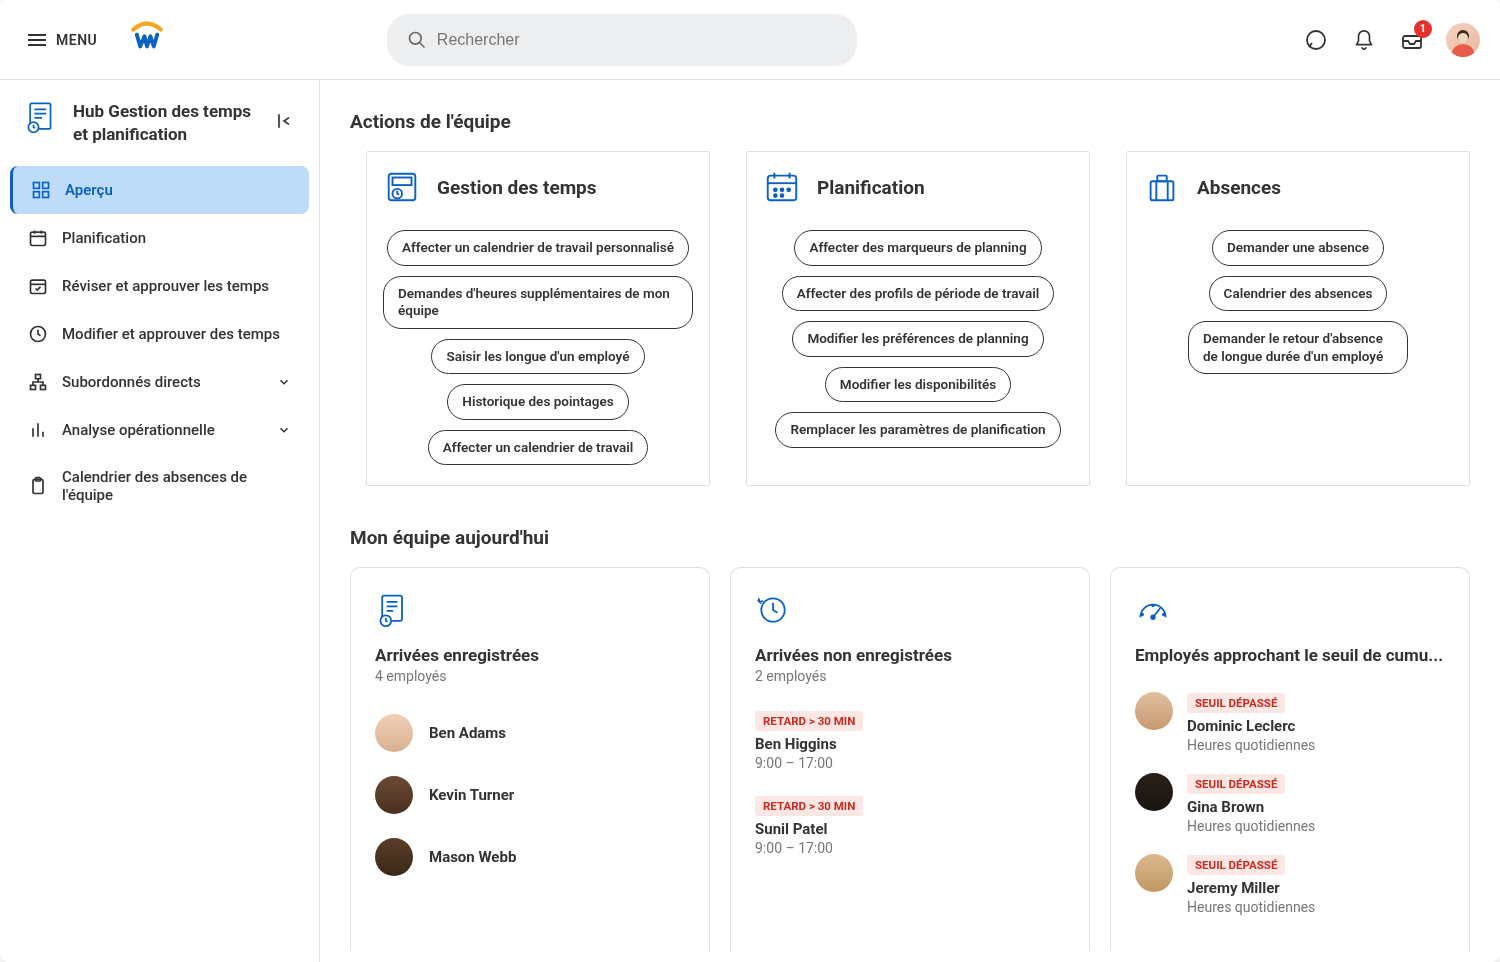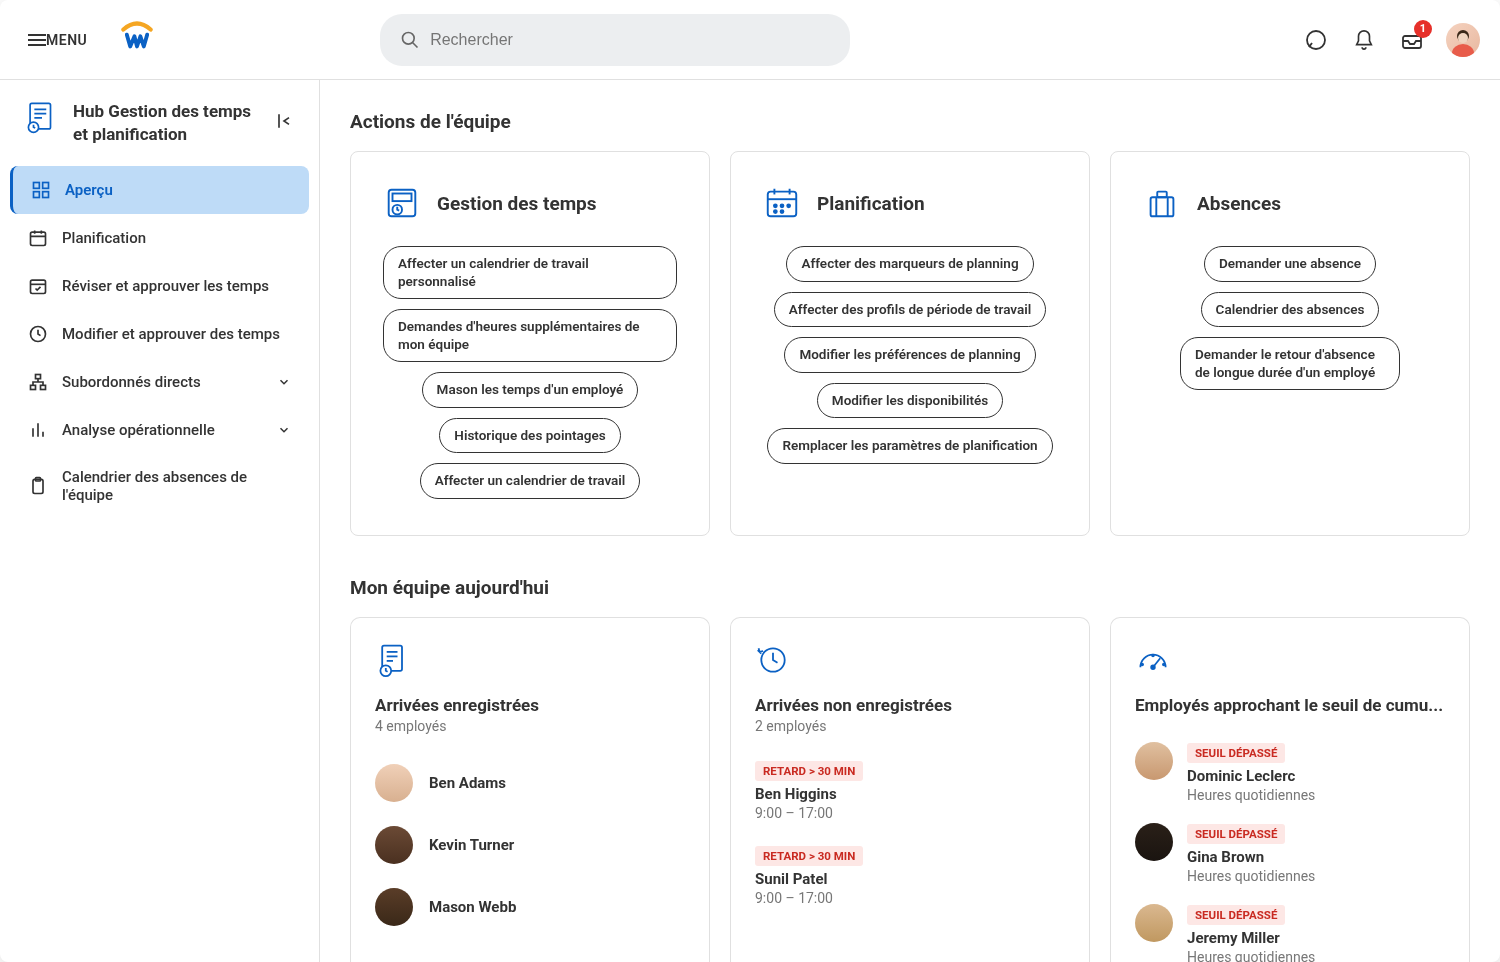--- a/index.html
+++ b/index.html
@@ -1,21 +1,21 @@
 <!DOCTYPE html>
 <html><head>
 <meta charset="utf-8">
 <style>
 * { box-sizing: border-box; margin: 0; padding: 0; }
 body { font-family: -apple-system, BlinkMacSystemFont, "Segoe UI", Roboto, sans-serif; background: #fff; color: #333; }
 .app { width: 1500px; height: 962px; overflow: hidden; border-radius: 8px; box-shadow: 0 4px 20px rgba(0,0,0,0.15); background: #fff; position: relative; margin: 0; }
 
 
 .topbar { display: flex; align-items: center; height: 80px; padding: 0 20px; border-bottom: 1px solid #e0e0e0; }
-.menu-btn { display: flex; align-items: center; font-weight: 600; font-size: 14px; letter-spacing: 0.5px; cursor: pointer; padding: 8px; }
+.menu-btn { display: flex; align-items: center; gap: 10px; font-weight: 600; font-size: 14px; letter-spacing: 0.5px; cursor: pointer; padding: 8px; }
 .hamburger { display: inline-flex; flex-direction: column; gap: 3px; }
 .hamburger span { display: block; width: 18px; height: 2px; background: #333; }
 .logo { margin-left: 25px; }
 .searchbar { flex: none; width: 470px; height: 52px; background: #eceef0; border-radius: 22px; display: flex; align-items: center; padding: 0 20px; gap: 10px; margin-left: auto; margin-right: auto; }
 .searchbar input { border: none; background: transparent; font-size: 16px; outline: none; width: 100%; color: #555; }
 .topbar-right { display: flex; align-items: center; gap: 20px; margin-left: auto; }
 .icon-btn { width: 28px; height: 28px; display: flex; align-items: center; justify-content: center; cursor: pointer; position: relative; }
 .badge { position: absolute; top: -6px; right: -6px; background: #e6302a; color: #fff; border-radius: 50%; width: 18px; height: 18px; font-size: 11px; font-weight: 700; display: flex; align-items: center; justify-content: center; }
 .avatar { width: 34px; height: 34px; border-radius: 50%; background: linear-gradient(135deg, #f5d3c0, #e8b8a0); overflow: hidden; }
 
@@ -26,21 +26,21 @@
 .hub-title h2 { font-size: 17px; font-weight: 700; line-height: 1.35; }
 .collapse-icon { margin-left: auto; color: #333; align-self: center; }
 .nav-item { display: flex; align-items: center; gap: 14px; padding: 14px 18px; border-radius: 8px; cursor: pointer; font-size: 15px; font-weight: 500; color: #333; }
 .nav-item.active { background: #bedbf7; color: #0b61c4; font-weight: 600; border-left: 3px solid #0b61c4; }
 .nav-item .chev { margin-left: auto; }
 
 
 .main { flex: 1; padding: 30px 30px 0 30px; overflow: hidden; }
 .section-title { font-size: 19px; font-weight: 700; margin-bottom: 18px; color: #333; }
 .cards-row { display: flex; gap: 20px; margin-bottom: 40px; }
-.card { flex: 1; border: 1px solid #e0e0e0; border-radius: 8px; padding: 32px; }
+.card { flex: 1; border: 1px solid #e0e0e0; border-radius: 2px; padding: 16px; margin-left: 16px; }
 .card-header { display: flex; align-items: center; gap: 16px; margin-bottom: 20px; }
 .card-header h3 { font-size: 19px; font-weight: 700; }
 .pill { display: inline-block; border: 1px solid #333; border-radius: 18px; padding: 8px 14px; font-size: 13.5px; font-weight: 600; margin: 4px 0; cursor: pointer; line-height: 1.3; }
 .pills { display: flex; flex-direction: column; align-items: center; gap: 2px; }
 
 
 .team-card { flex: 1; border: 1px solid #e0e0e0; border-radius: 10px; padding: 24px; border-bottom: none; border-bottom-left-radius: 0; border-bottom-right-radius: 0; }
 .team-header { display: flex; gap: 16px; align-items: flex-start; margin-bottom: 18px; flex-direction: column; }
 .team-header h4 { font-size: 17px; font-weight: 700; line-height: 1.3; }
 .team-sub { font-size: 14px; color: #777; margin-top: 2px; }
@@ -218,21 +218,21 @@
                 <rect x="6" y="6" width="28" height="28" rx="3"></rect>
                 <rect x="10" y="10" width="20" height="8"></rect>
                 <circle cx="15" cy="27" r="5"></circle>
                 <path d="M15 24v3l2 1"></path>
               </svg>
           <h3>Gestion des temps</h3>
         </div>
         <div class="pills">
           <span class="pill">Affecter un calendrier de travail personnalisé</span>
           <span class="pill">Demandes d'heures supplémentaires de mon équipe</span>
-          <span class="pill">Mason les temps d'un employé</span>
+          <span class="pill">Saisir les longue d'un employé</span>
           <span class="pill">Historique des pointages</span>
           <span class="pill">Affecter un calendrier de travail</span>
         </div>
       </div>
 
       <div class="card">
         <div class="card-header">
           <svg width="38" height="38" viewBox="0 0 40 40" fill="none" stroke="#0b61c4" stroke-width="2">
                 <rect x="5" y="8" width="30" height="26" rx="3"></rect>
                 <line x1="5" y1="16" x2="35" y2="16"></line>

